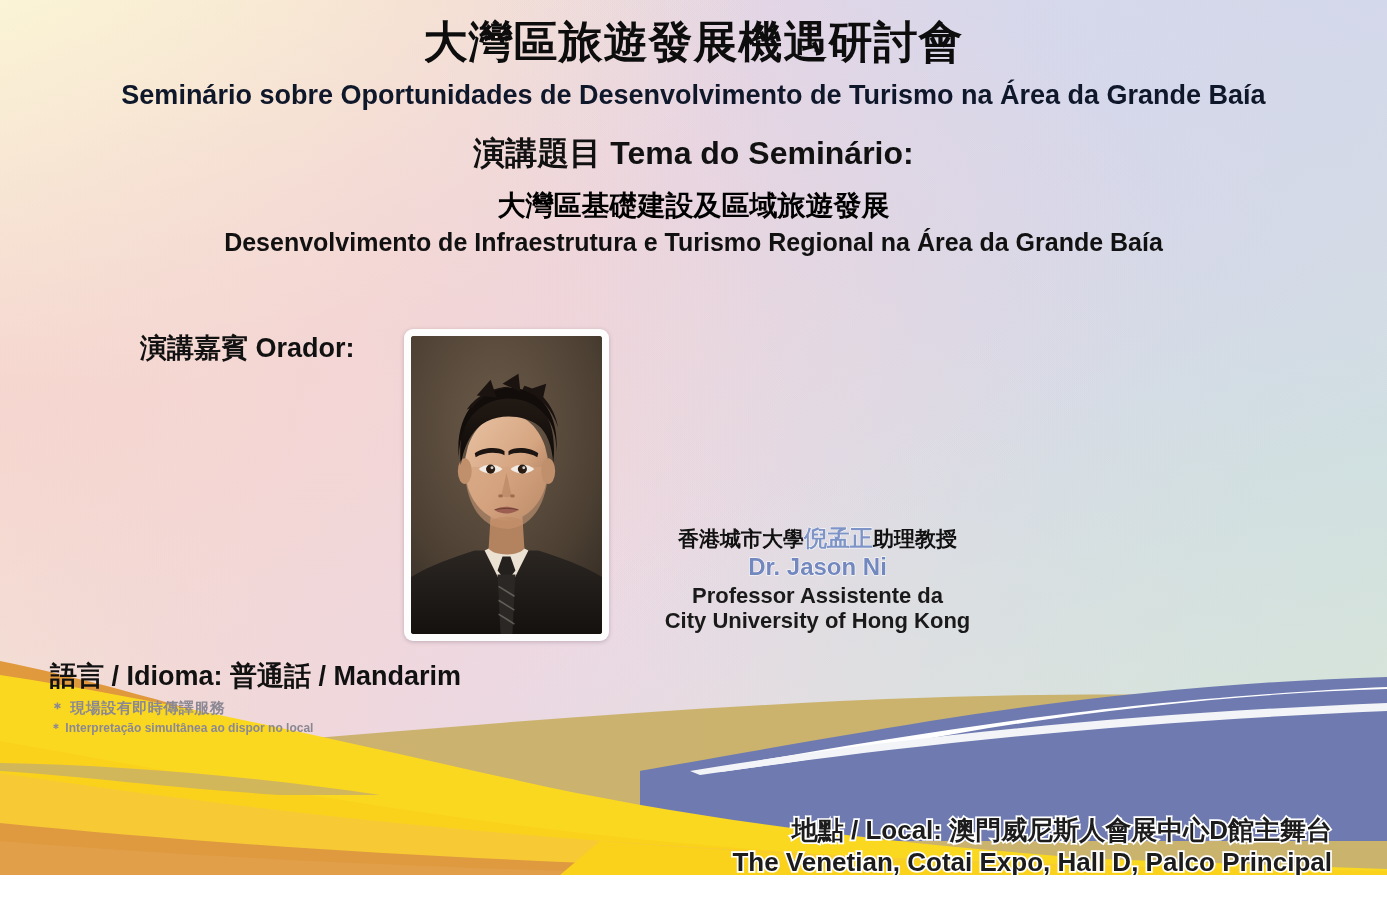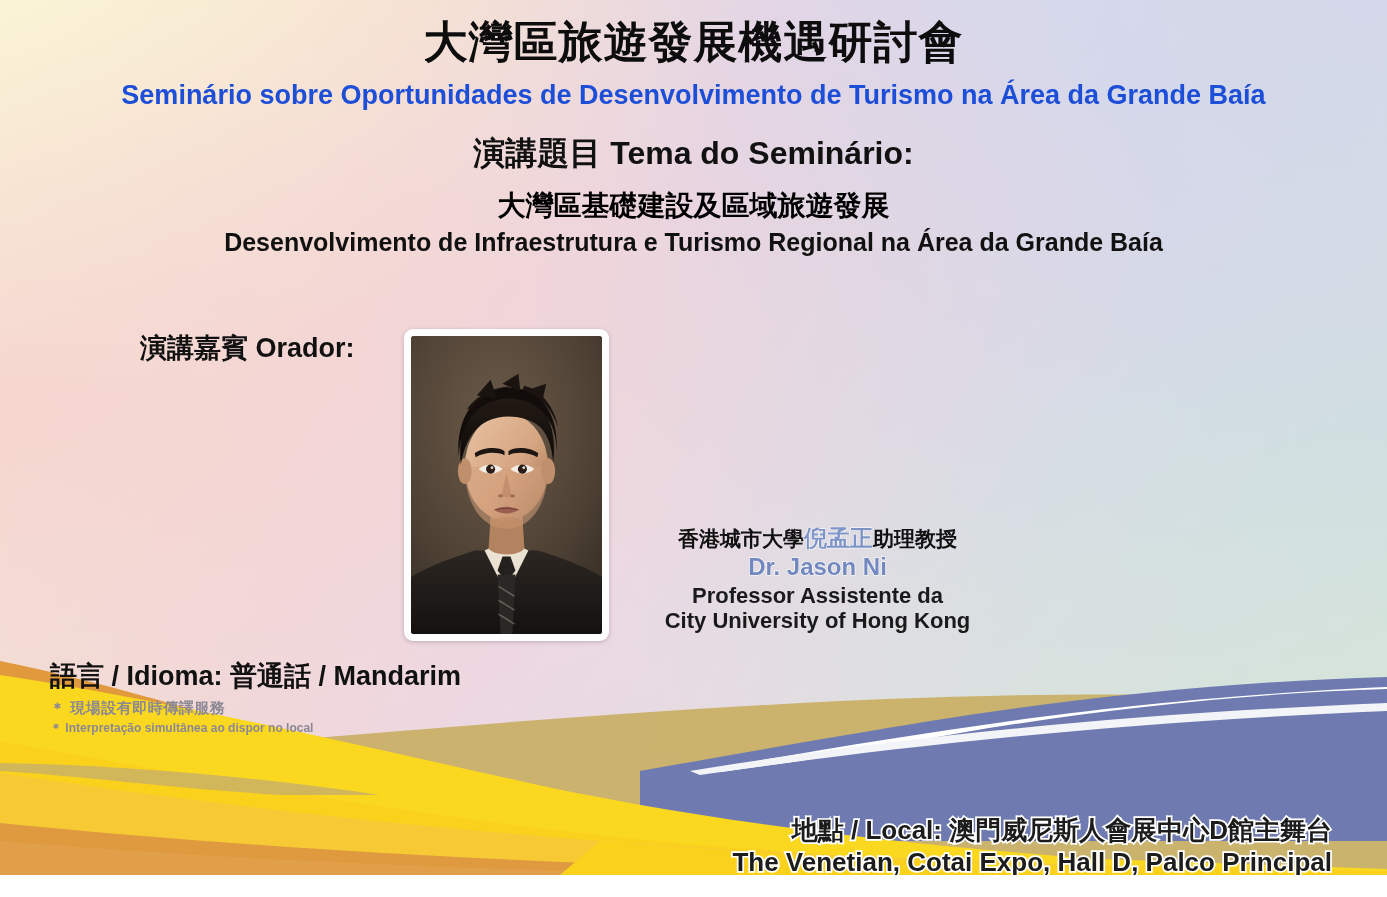--- a/index.html
+++ b/index.html
@@ -33,21 +33,21 @@
   .waves{position:absolute;left:0;right:0;bottom:0;height:230px;}
   .waves svg{display:block;width:100%;height:100%;}
 
   
   .t-center{position:absolute;left:0;right:0;text-align:center;color:#111;}
   .title-cn{
     top:18px;font-size:44px;font-weight:bold;letter-spacing:1px;line-height:1.1;
     color:#0d0d0d;
   }
   .title-pt{
-    top:80px;font-size:27px;font-weight:bold;color:#1d4ed8;line-height:1.15;
+    top:80px;font-size:27px;font-weight:bold;color:#0f172a;line-height:1.15;
   }
   .tema-label{
     top:132px;font-size:32px;font-weight:bold;color:#111;
   }
   .topic-cn{
     top:190px;font-size:28px;font-weight:bold;color:#000000;line-height:1.15;
   }
   .topic-pt{
     top:225px;font-size:25px;font-weight:bold;color:#111;line-height:1.42;
   }

